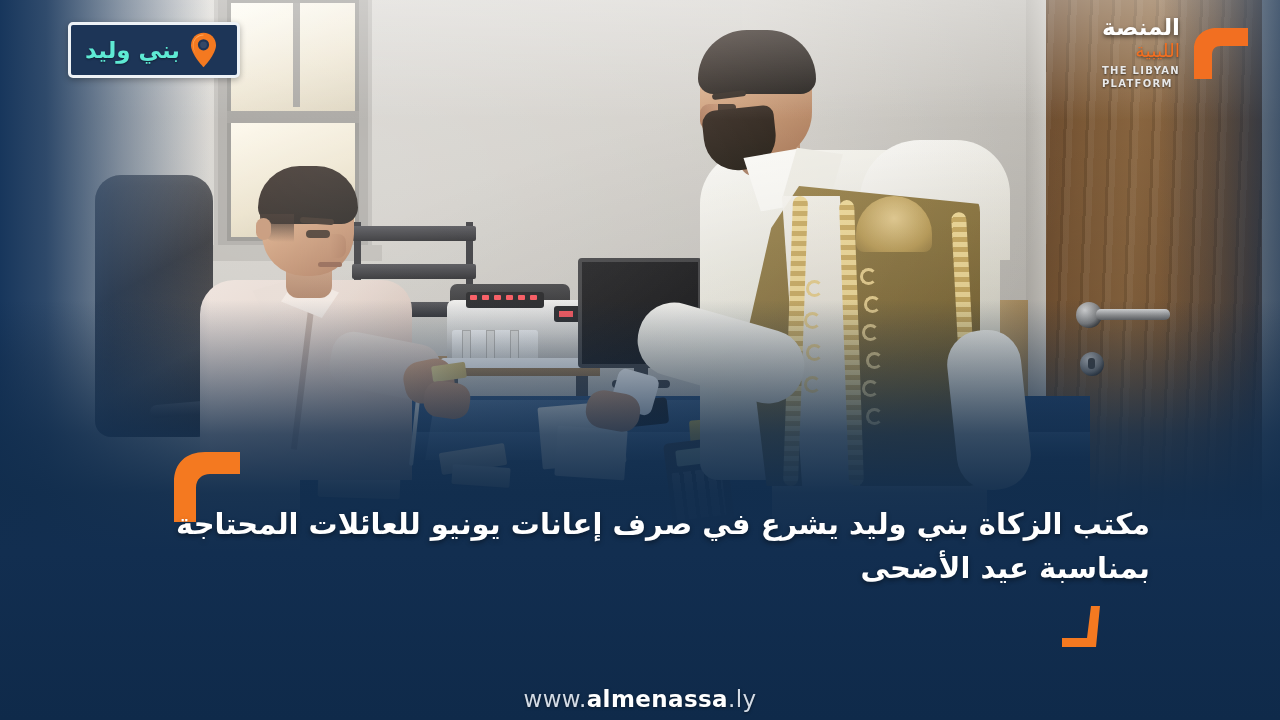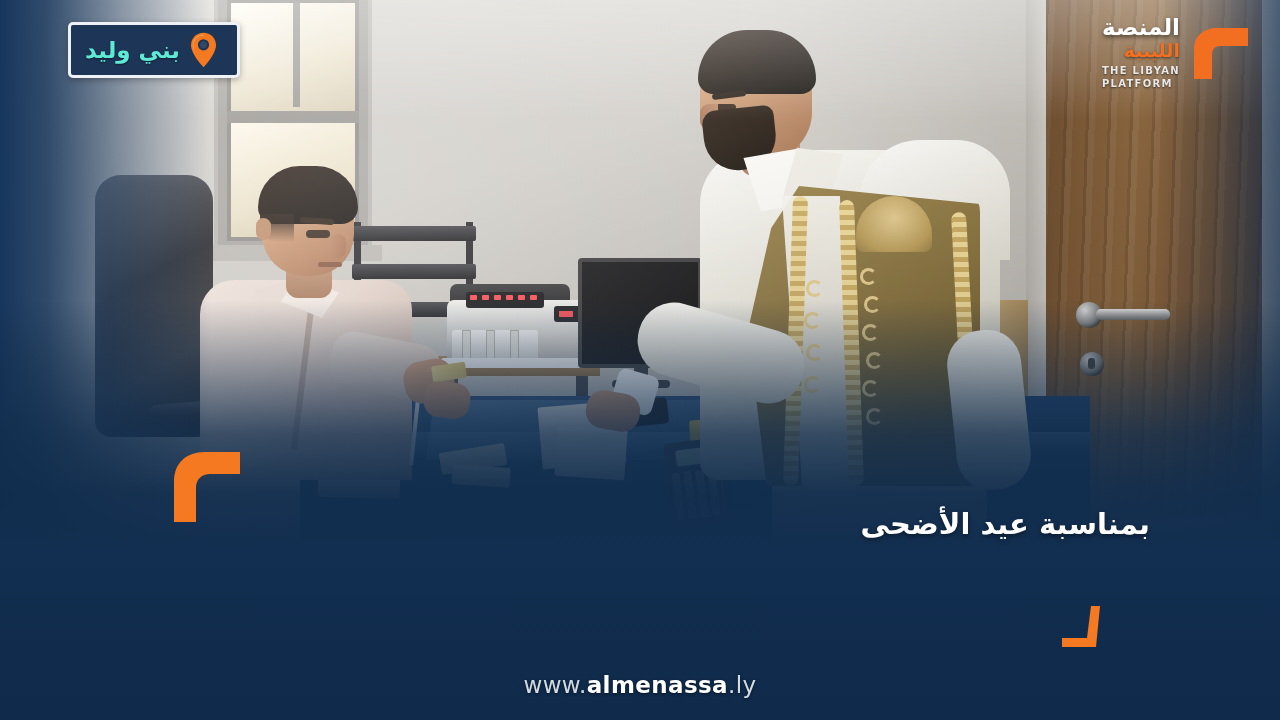--- a/index.html
+++ b/index.html
@@ -232,40 +232,40 @@
   .loc-label { color:#5eead4; font-size:23px; font-weight:bold; letter-spacing:.2px;
           text-shadow:0 1px 2px rgba(0,0,0,.45); white-space:nowrap; }
   .pin { width:27px; height:36px; position:relative; flex:0 0 auto; }
   .pin svg { display:block; }
 
   
   .brand { position:absolute; right:28px; top:16px; display:flex; align-items:center; gap:8px; }
   .brand-text { text-align:right; line-height:1; }
   .brand-ar { color:#ffffff; font-size:23px; font-weight:bold; letter-spacing:.5px;
           text-shadow:0 2px 4px rgba(0,0,0,.55); }
-  .brand-ar2 { color:#f26f21; font-size:19px; font-weight:bold; margin-top:2px;
+  .brand-ar2 { color:#f26f21; font-size:19px; font-weight:normal; margin-top:2px;
           text-shadow:0 1px 3px rgba(0,0,0,.55); }
   .brand-en { margin-top:5px; color:#e8e8e8; font-size:10px; font-weight:bold;
           letter-spacing:1.3px; line-height:1.25; direction:ltr; text-align:left;
           text-shadow:0 1px 2px rgba(0,0,0,.6); }
   .brand-row { display:flex; align-items:center; gap:10px; direction:ltr; }
   .brand-mark { width:62px; height:56px; position:relative; flex:0 0 auto; }
 
   
   .hook-left { position:absolute; left:168px; top:448px; width:76px; height:76px; }
   .hook-small { position:absolute; left:1058px; top:604px; width:46px; height:46px; }
 
   
   .headline { position:absolute; right:130px; top:502px; width:1010px; text-align:right;
           color:#ffffff; font-size:29px; font-weight:bold; line-height:1.52;
           text-shadow:0 2px 5px rgba(0,0,0,.45); }
   .headline .l2 { display:block; }
 
   
-  .footer { position:absolute; left:0; bottom:22px; width:100%; text-align:center;
+  .footer { position:absolute; left:0; bottom:8px; width:100%; text-align:center;
           direction:ltr; color:#dfe6ee; font-size:23px; letter-spacing:.4px;
           text-shadow:0 1px 3px rgba(0,0,0,.5); }
   .footer b { color:#ffffff; font-weight:bold; }
   .footer .thin { font-weight:normal; color:#d3dbe5; }
 </style>
 </head>
 <body>
 
 <div class="card">
 
@@ -442,20 +442,21 @@
     </svg>
   </span>
 
   <span class="hook-small">
     <svg width="46" height="46" viewBox="0 0 46 46">
       <path d="M42 2 L33 2 L29 34 L4 34 L4 43 L38 43 Z" fill="#f47920"></path>
     </svg>
   </span>
 
   <div class="headline">
+    <span>مكتب الزكاة بني وليد يشرع في صرف إعانات يونيو للعائلات المحتاجة</span>
     <span class="l2">بمناسبة عيد الأضحى</span>
   </div>
 
   <div class="footer">
     <span class="thin">www.</span><b>almenassa</b><span class="thin">.ly</span>
   </div>
 
 </div>
 
 </body></html>

